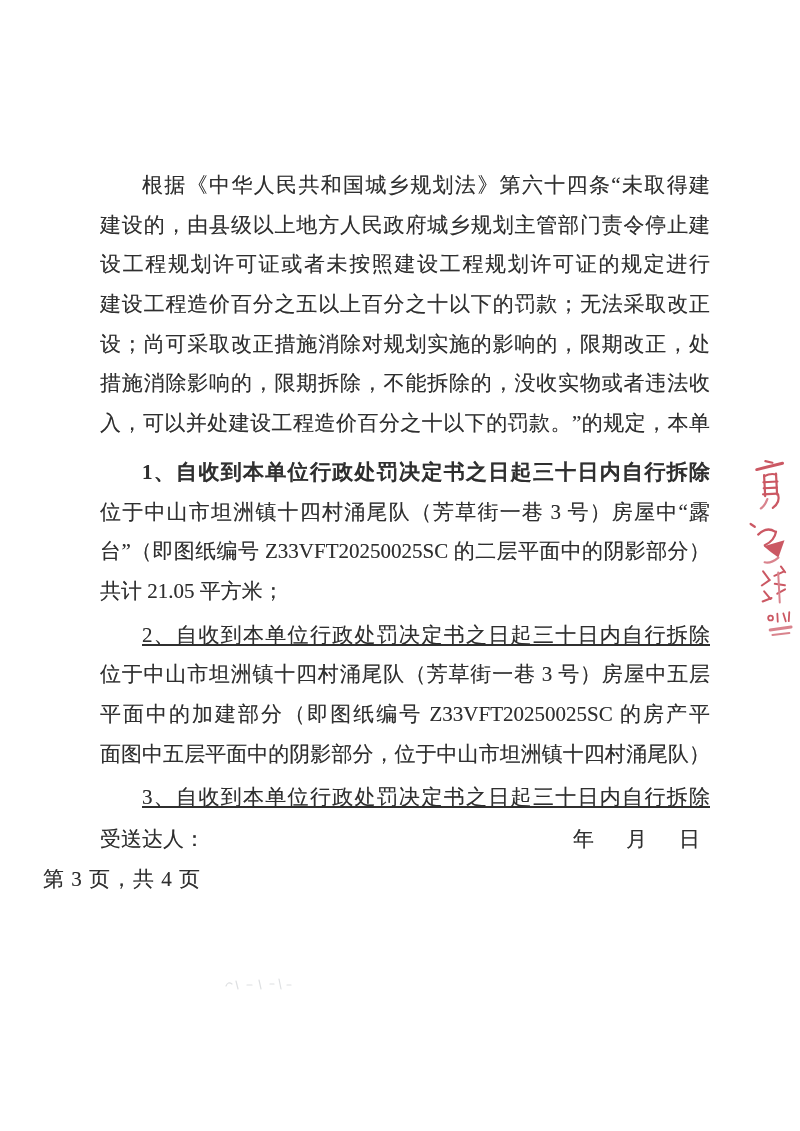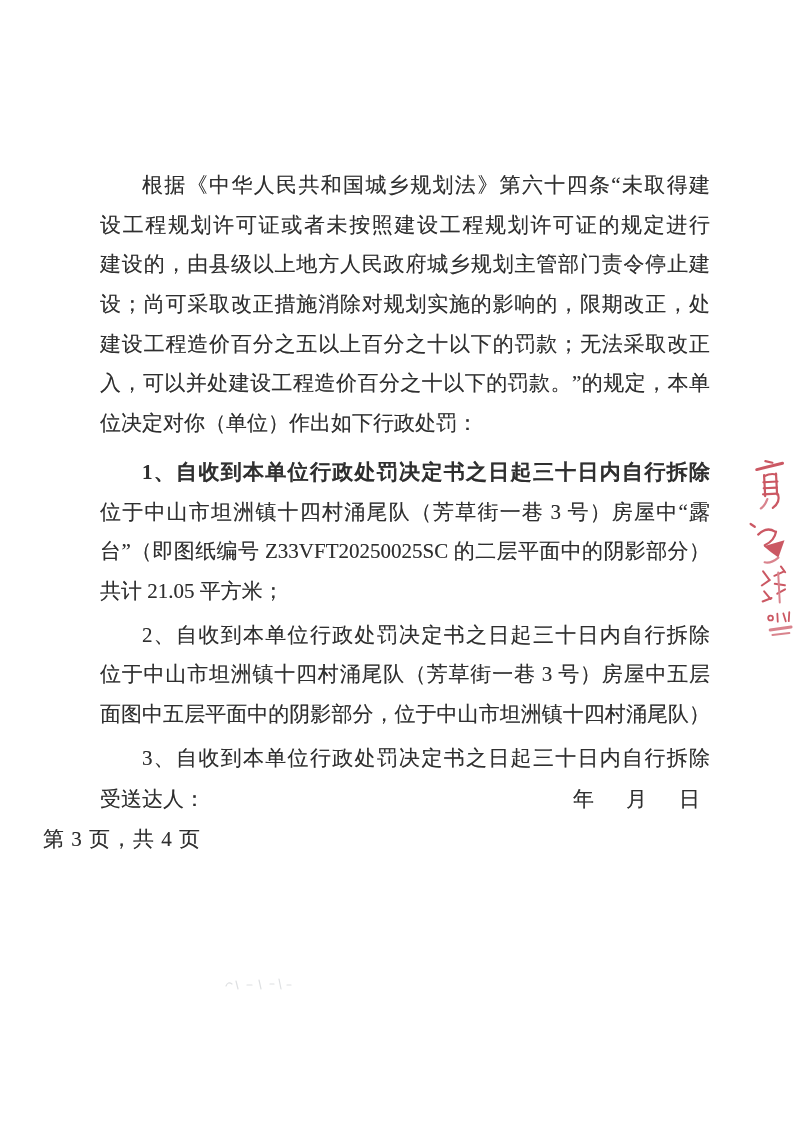--- a/index.html
+++ b/index.html
@@ -30,21 +30,21 @@
     overflow: hidden;
     text-shadow: 0 0 0.5px rgba(40,40,40,0.45);
   }
   .indent { text-indent: 2em; }
   .justify {
     text-align: justify;
     text-align-last: justify;
     text-justify: inter-character;
   }
   .m9 { margin-top: 9px; font-weight: bold; }
-  .m4 { margin-top: 4px; }
+  .m4 { margin-top: 4px; text-decoration: underline; }
   .m2 { margin-top: 2px; }
   .sig-row {
     display: flex;
     justify-content: space-between;
     align-items: flex-start;
   }
   .sig-right {
     display: flex;
     gap: 32px;
     padding-right: 10px;
@@ -72,34 +72,35 @@
   }
 </style>
 </head>
 <body>
 
 <div class="page">
 
   <div class="text-block">
 
     <div class="line indent justify">根据《中华人民共和国城乡规划法》第六十四条“未取得建</div>
+    <div class="line justify">建设的，由县级以上地方人民政府城乡规划主管部门责令停止建</div>
     <div class="line justify">设工程规划许可证或者未按照建设工程规划许可证的规定进行</div>
-    <div class="line justify">建设的，由县级以上地方人民政府城乡规划主管部门责令停止建</div>
+    <div class="line justify">建设工程造价百分之五以上百分之十以下的罚款；无法采取改正</div>
     <div class="line justify">设；尚可采取改正措施消除对规划实施的影响的，限期改正，处</div>
-    <div class="line justify">建设工程造价百分之五以上百分之十以下的罚款；无法采取改正</div>
+    <div class="line justify">措施消除影响的，限期拆除，不能拆除的，没收实物或者违法收</div>
     <div class="line justify">入，可以并处建设工程造价百分之十以下的罚款。”的规定，本单</div>
-    <div class="line">位决定对你（单位）作出如下行政处罚：</div>
 
     <div class="line indent justify m9">1、自收到本单位行政处罚决定书之日起三十日内自行拆除</div>
     <div class="line justify">位于中山市坦洲镇十四村涌尾队（芳草街一巷 3 号）房屋中“露</div>
     <div class="line justify">台”（即图纸编号 Z33VFT20250025SC 的二层平面中的阴影部分）</div>
     <div class="line">共计 21.05 平方米；</div>
 
     <div class="line indent justify m4">2、自收到本单位行政处罚决定书之日起三十日内自行拆除</div>
     <div class="line justify">位于中山市坦洲镇十四村涌尾队（芳草街一巷 3 号）房屋中五层</div>
+    <div class="line justify">平面中的加建部分（即图纸编号 Z33VFT20250025SC 的房产平</div>
     <div class="line justify">面图中五层平面中的阴影部分，位于中山市坦洲镇十四村涌尾队）</div>
 
     <div class="line indent justify m4">3、自收到本单位行政处罚决定书之日起三十日内自行拆除</div>
 
     <div class="line sig-row m2">
       <span>受送达人：</span>
       <span class="sig-right">
         <span>年</span>
         <span>月</span>
         <span>日</span>

